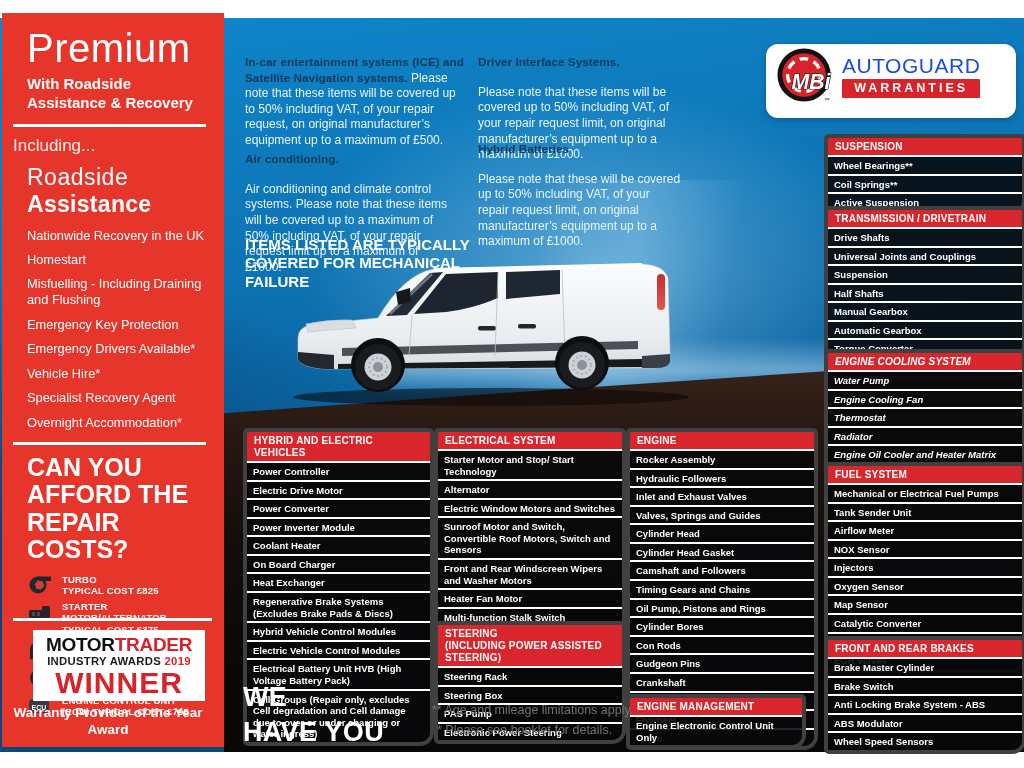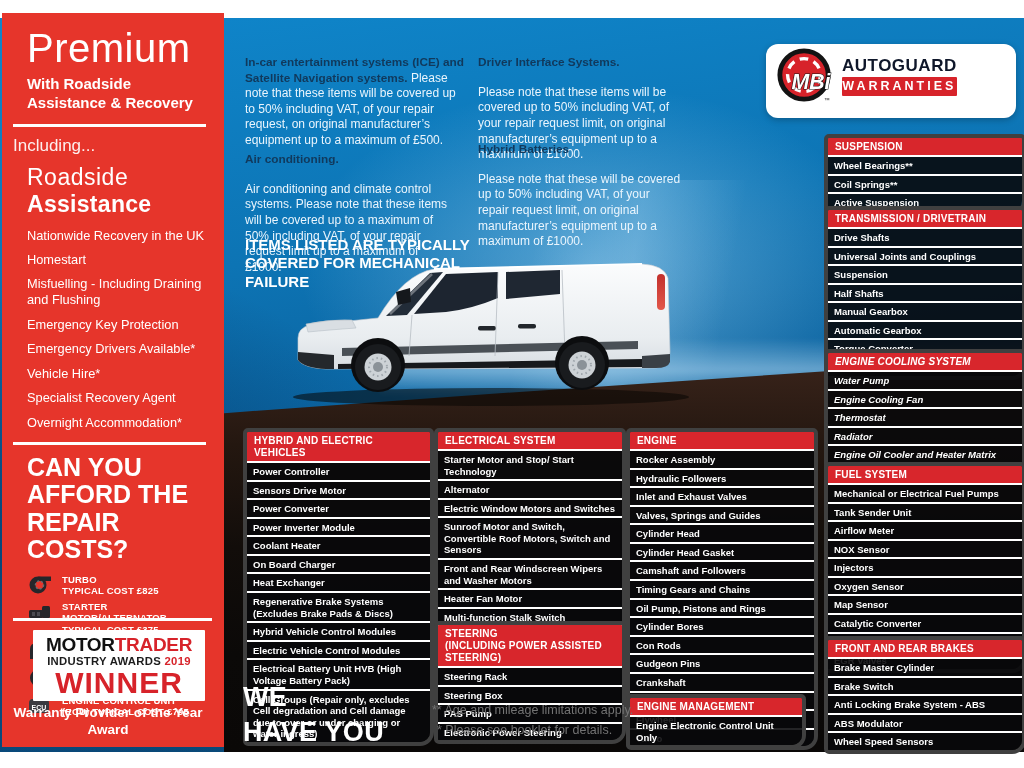--- a/index.html
+++ b/index.html
@@ -50,21 +50,21 @@
   .note-title{color:#11395c;font-weight:700;font-size:11.8px;line-height:1.25;}
   .note-body{margin-top:15px;}
   .items-note{position:absolute;left:245px;top:236px;width:240px;z-index:4;color:#fff;
               font-size:15px;font-weight:800;line-height:1.22;}
 
   
   .logo-plate{position:absolute;left:766px;top:44px;width:250px;height:74px;background:#fff;
               border-radius:12px;z-index:6;display:flex;align-items:center;padding:0 8px 10px 10px;
               box-sizing:border-box;box-shadow:0 2px 6px rgba(0,0,0,.25);}
   .logo-text{margin-left:8px;}
-  .logo-brand{font-size:17px;font-weight:700;color:#0f172a;letter-spacing:.5px;line-height:1;}
+  .logo-brand{font-size:21px;font-weight:400;color:#1d4ed8;letter-spacing:.5px;line-height:1;}
   .logo-subbar{background:#d7232a;color:#fff;font-size:12.5px;font-weight:700;letter-spacing:3px;
                text-align:center;padding:2px 0 3px;margin-top:3px;border-radius:1px;}
 
   
   .panel{position:absolute;z-index:5;border:4px solid #404040;border-radius:5px 5px 14px 5px;
          overflow:hidden;background:rgba(6,6,9,.25);}
   .panel-header{background:#d8262c;color:#fff;font-size:10px;font-weight:800;letter-spacing:.2px;
                 padding:3px 7px 2px;line-height:1.2;}
   .cov-row{border-top:2px solid #fff;background:rgba(8,8,11,.85);color:#fff;
            font-size:9.5px;font-weight:700;line-height:1.22;padding:3px 6px 2px;}
@@ -242,21 +242,21 @@
     <div class="logo-text">
       <div class="logo-brand">AUTOGUARD</div>
       <div class="logo-subbar">WARRANTIES</div>
     </div>
   </div>
 
   <div class="panel" style="left:243px;top:428px;width:183px;">
     <div class="panel-header">HYBRID AND ELECTRIC VEHICLES</div>
     <div>
         <div class="cov-row">Power Controller</div>
-        <div class="cov-row">Sensors Drive Motor</div>
+        <div class="cov-row">Electric Drive Motor</div>
         <div class="cov-row">Power Converter</div>
         <div class="cov-row">Power Inverter Module</div>
         <div class="cov-row">Coolant Heater</div>
         <div class="cov-row">On Board Charger</div>
         <div class="cov-row">Heat Exchanger</div>
         <div class="cov-row">Regenerative Brake Systems (Excludes Brake Pads &amp; Discs)</div>
         <div class="cov-row">Hybrid Vehicle Control Modules</div>
         <div class="cov-row">Electric Vehicle Control Modules</div>
         <div class="cov-row">Electrical Battery Unit HVB (High Voltage Battery Pack)</div>
         <div class="cov-row">Cell Groups (Repair only, excludes Cell degradation and Cell damage due to over or under charging or water ingress)</div>

